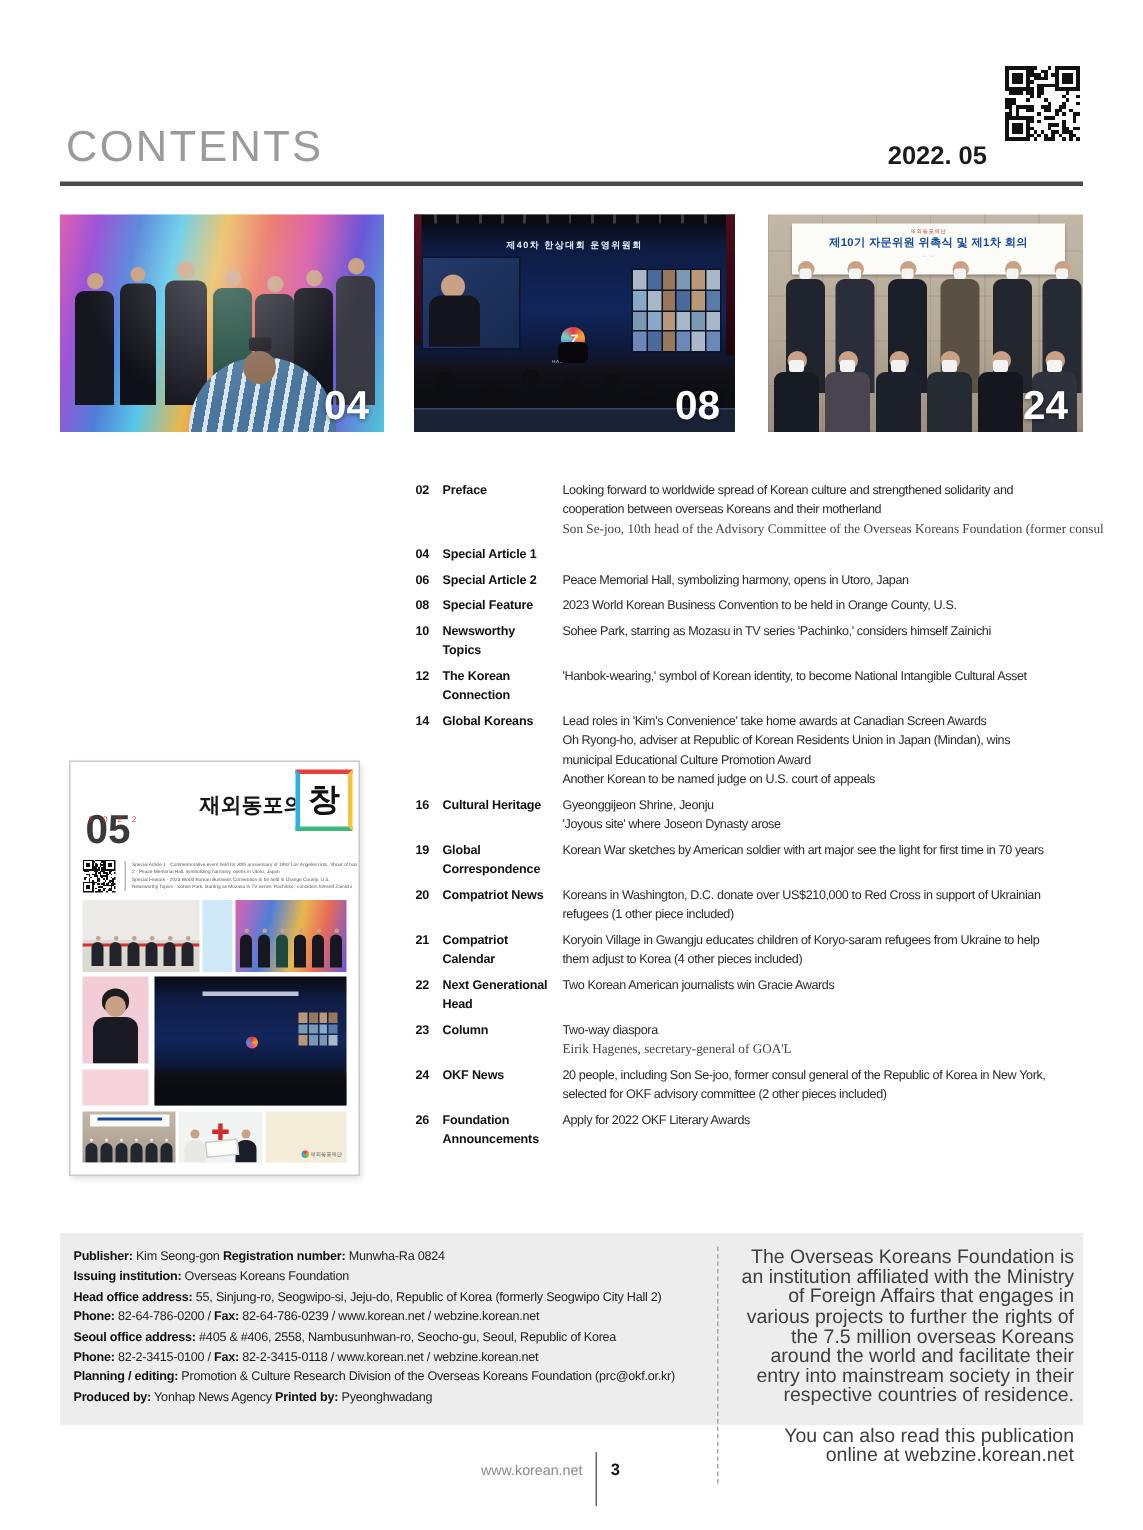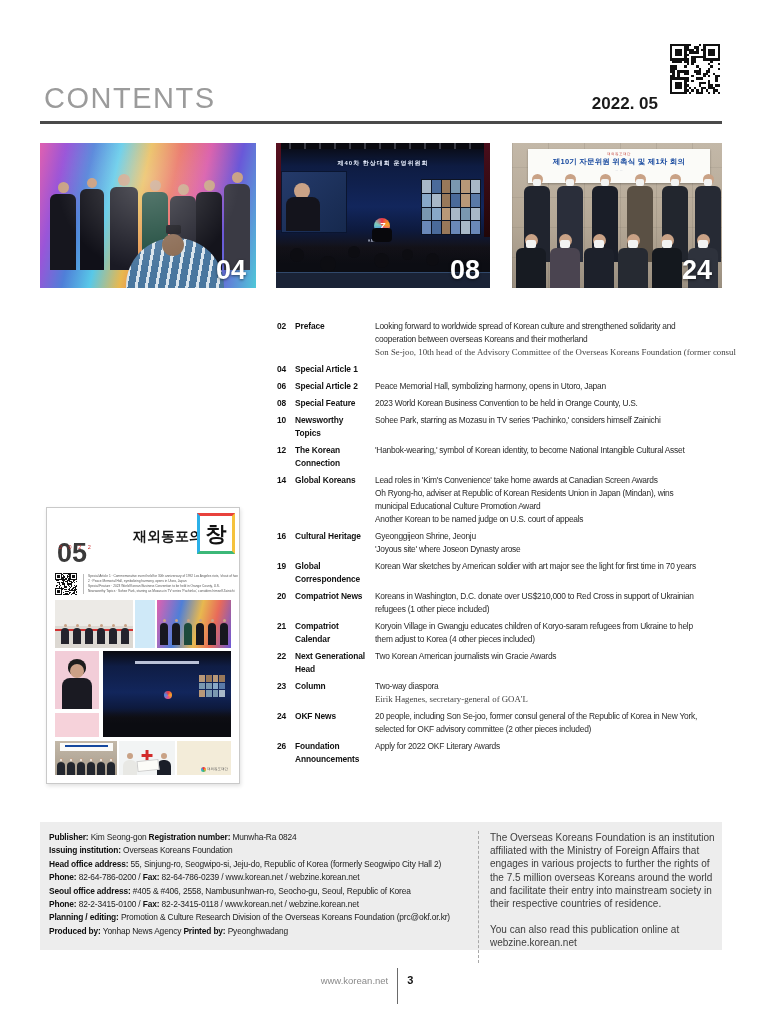--- a/index.html
+++ b/index.html
@@ -94,21 +94,21 @@
   #cv-r3b .cross{color:#d22b2b;font-size:15px;line-height:30px;}
   #cv-r3c{left:130px;top:233px;width:54px;height:34px;background:#f3ecd9;}
   #cv-r3c .lg{position:absolute;right:3px;bottom:3px;font-size:3.5px;color:#555;}
   #cv-r3c .lg b{display:inline-block;width:5px;height:5px;border-radius:50%;vertical-align:middle;margin-right:1px;
     background:conic-gradient(#e8334a,#f5a623,#3cb878,#2bb0e8,#e8334a);}
   
   #footer{position:absolute;left:40px;top:822px;width:682px;height:128px;background:var(--footer-bg,#ededed);}
   #footer-left{position:absolute;left:9px;top:9px;width:424px;font-size:8.4px;line-height:13.4px;color:#222;letter-spacing:-.15px;}
   #footer-left div{white-space:nowrap;}
   #footer-left b{color:#0f0f0f;}
-  #footer-right{position:absolute;left:438px;top:9px;width:226px;border-left:1px dashed #a8a8a8;padding-left:11px;font-size:10px;line-height:13.2px;color:#3d3d3d;}
+  #footer-right{position:absolute;left:438px;top:9px;width:226px;border-left:1px dashed #a8a8a8;padding-left:11px;font-size:13px;line-height:13.2px;color:#3d3d3d;text-align:right;}
   #footer-right p{margin:0 0 13px 0;}
   
   #bottom{position:absolute;left:0;top:968px;width:762px;display:flex;justify-content:center;align-items:flex-start;transform:translateX(-14px);}
   #bottom .site{font-size:9.5px;color:#8a8a8a;padding-top:7px;}
   #bottom .bar{width:1px;height:36px;background:#6a6a6a;margin:0 9px;}
   #bottom .pnum{font-size:11px;font-weight:bold;color:#111;padding-top:6px;}
 </style>
 </head>
 <body style="--title-gray: #9b9b9b; --issue-black: #1a1a1a; --footer-bg: #ededed; --banner-blue: #16489e; --cover-year-red: #cc2b2b;">
 

